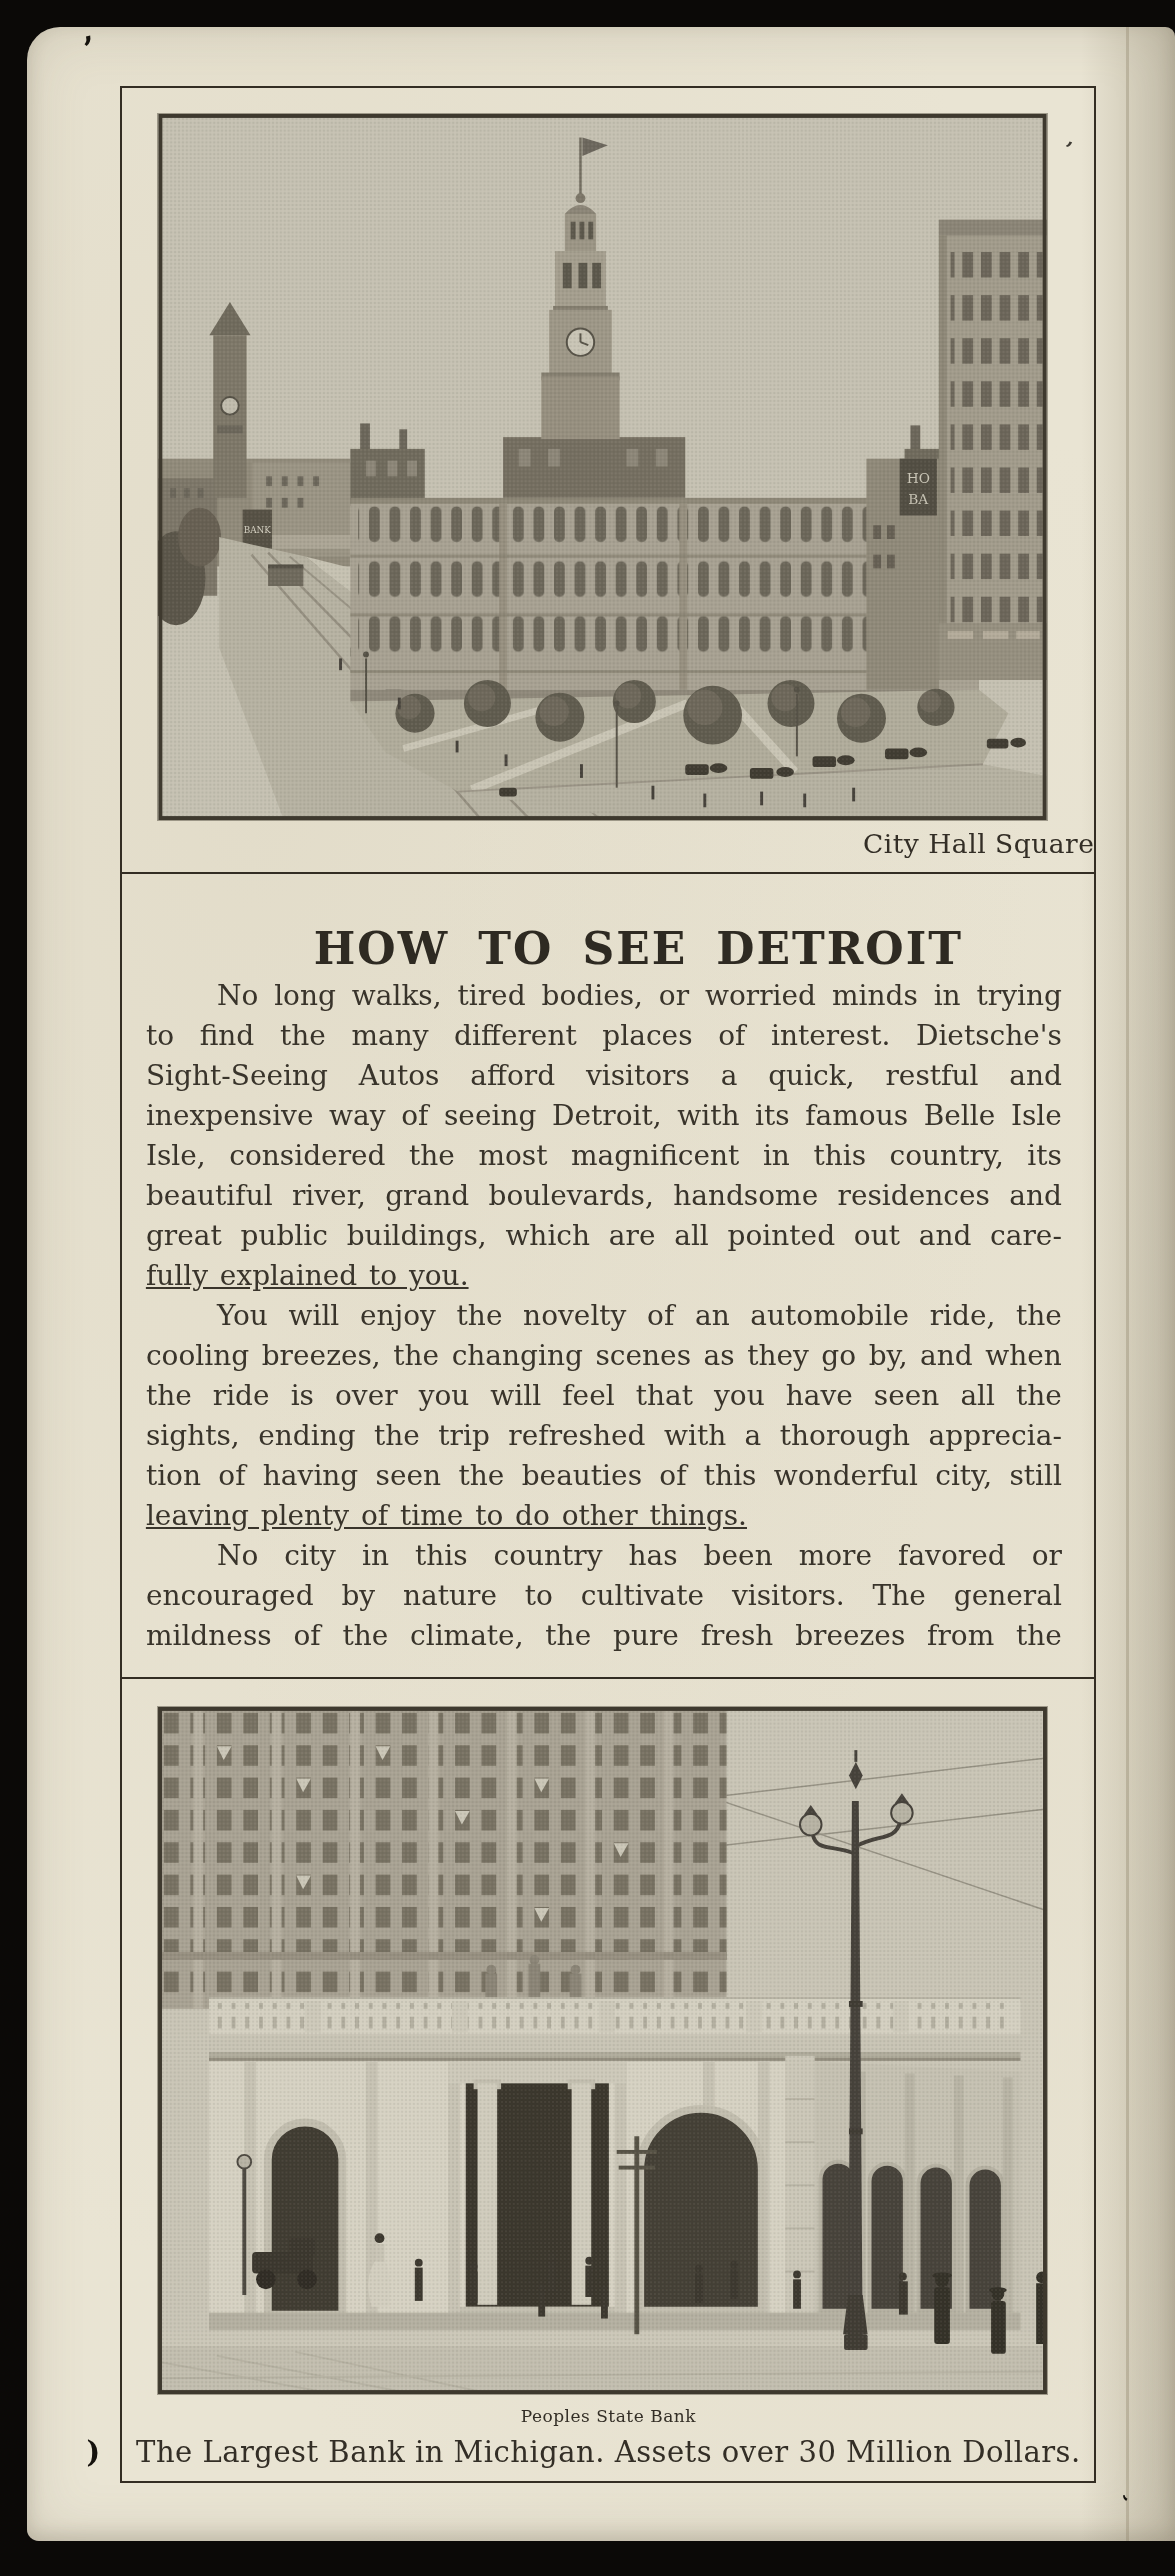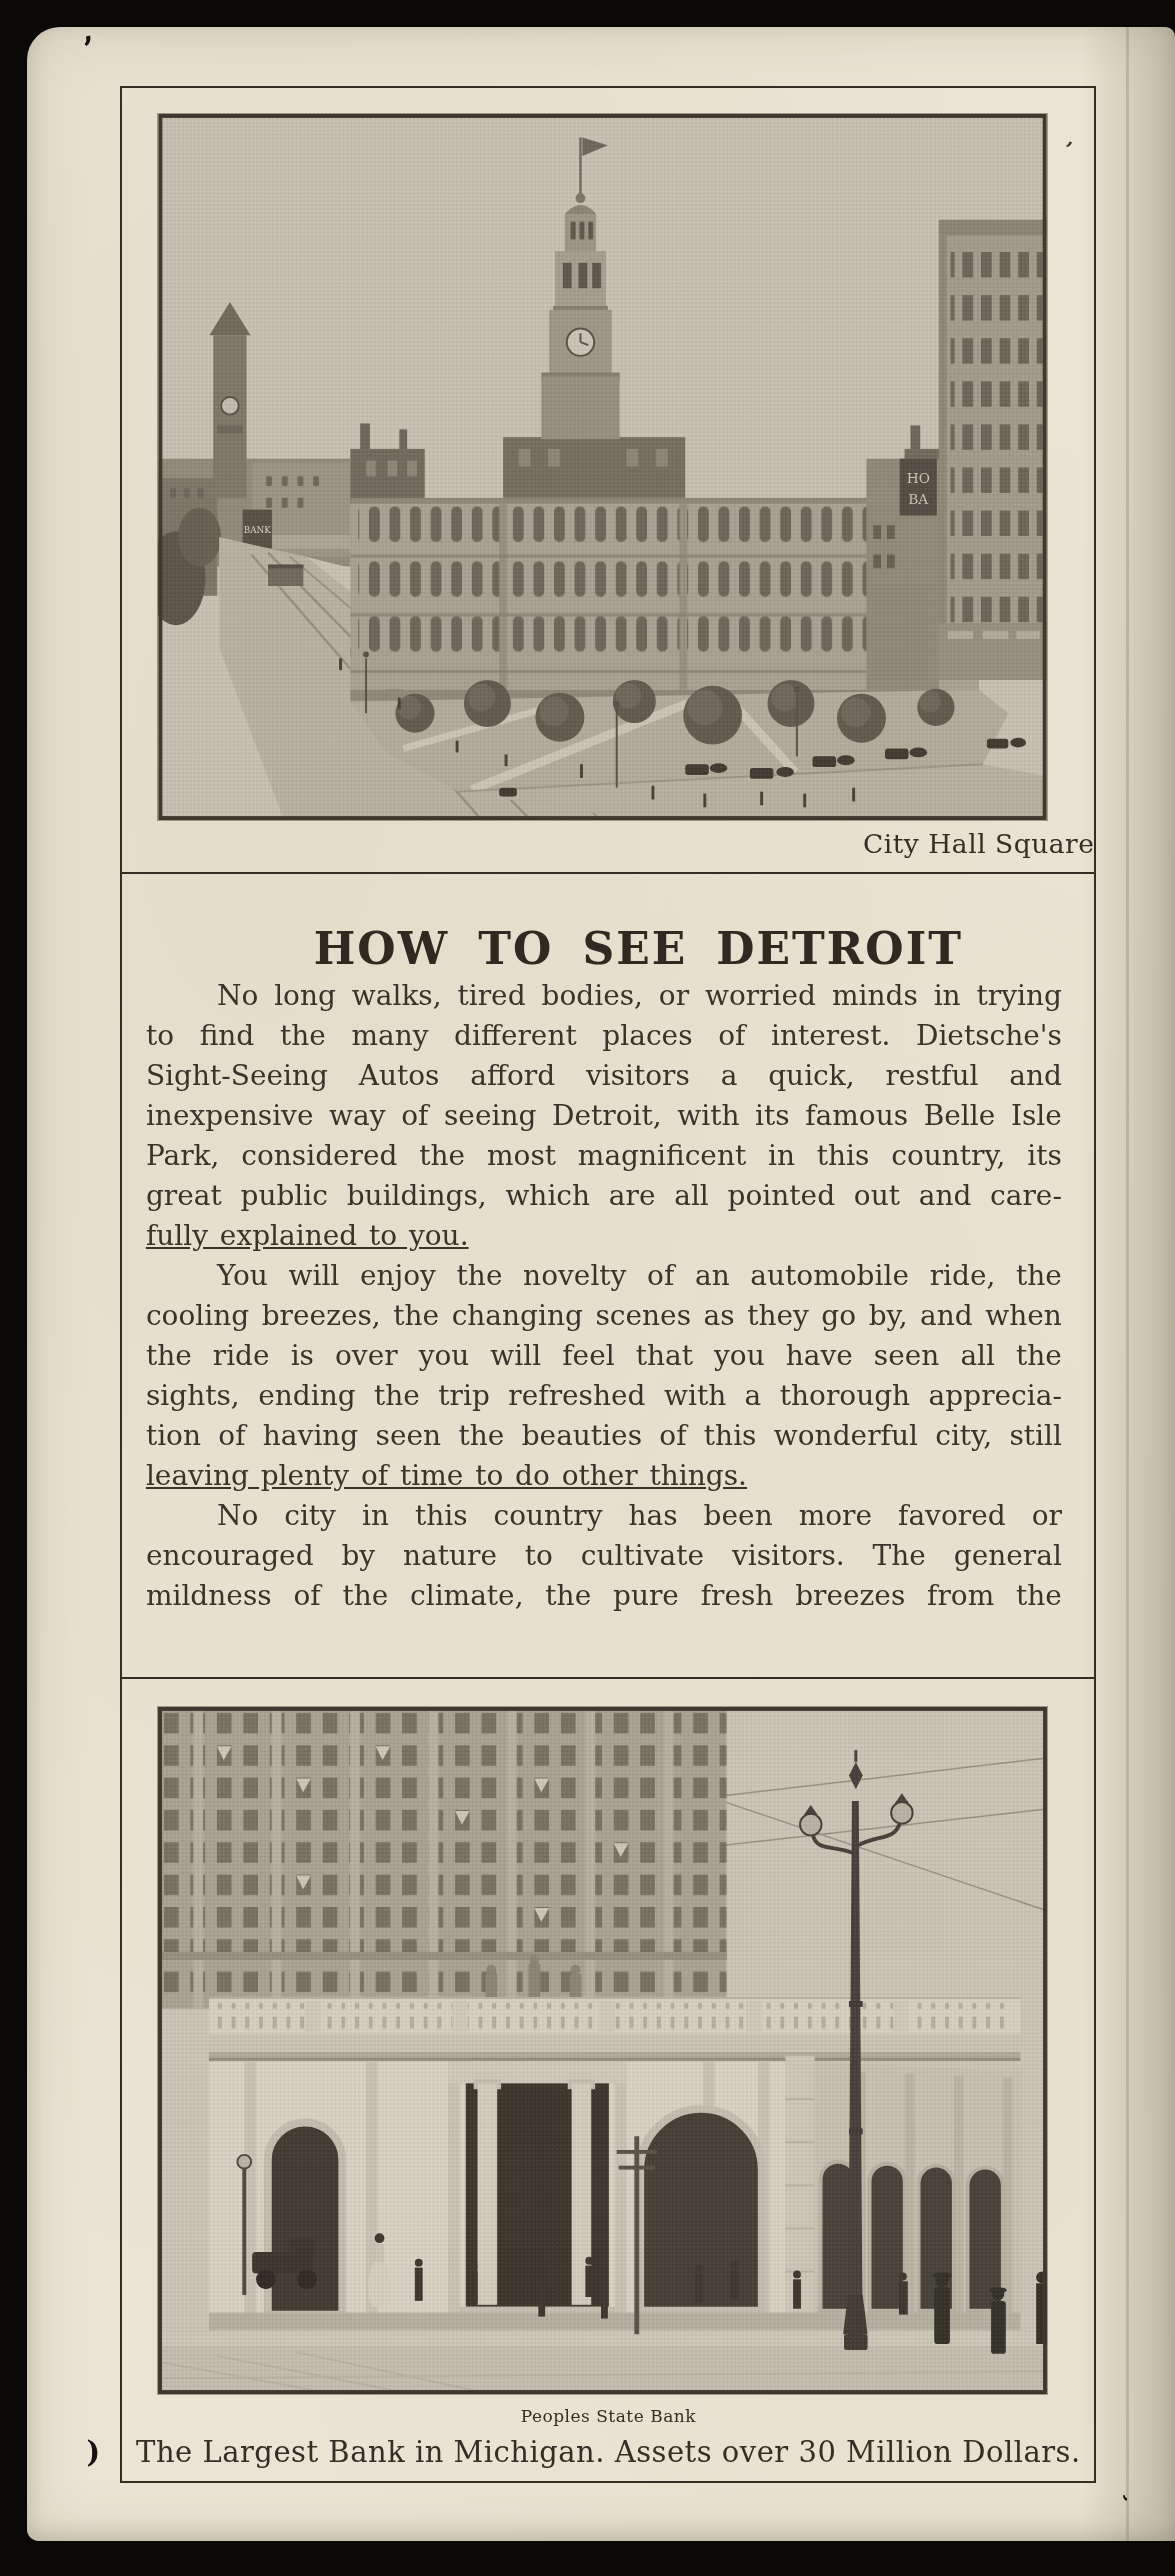--- a/index.html
+++ b/index.html
@@ -294,21 +294,22 @@
       <div class="caption caption-a">City Hall Square</div>
     </div>
 
     <div class="section sec-b">
       <div class="article-title">HOW TO SEE DETROIT</div>
       <div class="bodytext">
         <div class="line jl indent">No long walks, tired bodies, or worried minds in trying</div>
         <div class="line jl">to find the many different places of interest.  Dietsche's</div>
         <div class="line jl">Sight-Seeing Autos afford visitors a quick, restful and</div>
         <div class="line jl">inexpensive way of seeing Detroit, with its famous Belle Isle</div>
-        <div class="line jl">Park, considered the most magnificent in this country, its</div>
+        <div class="line jl">Isle, considered the most magnificent in this country, its</div>
+        <div class="line jl">beautiful river, grand boulevards, handsome residences and</div>
         <div class="line jl">great public buildings, which are all pointed out and care-</div>
         <div class="line last">fully explained to you.</div>
         <div class="line jl indent">You will enjoy the novelty of an automobile ride, the</div>
         <div class="line jl">cooling breezes, the changing scenes as they go by, and when</div>
         <div class="line jl">the ride is over you will feel that you have seen all the</div>
         <div class="line jl">sights, ending the trip refreshed with a thorough apprecia-</div>
         <div class="line jl">tion of having seen the beauties of this wonderful city, still</div>
         <div class="line last">leaving plenty of time to do other things.</div>
         <div class="line jl indent">No city in this country has been more favored or</div>
         <div class="line jl">encouraged by nature to cultivate visitors.  The general</div>

